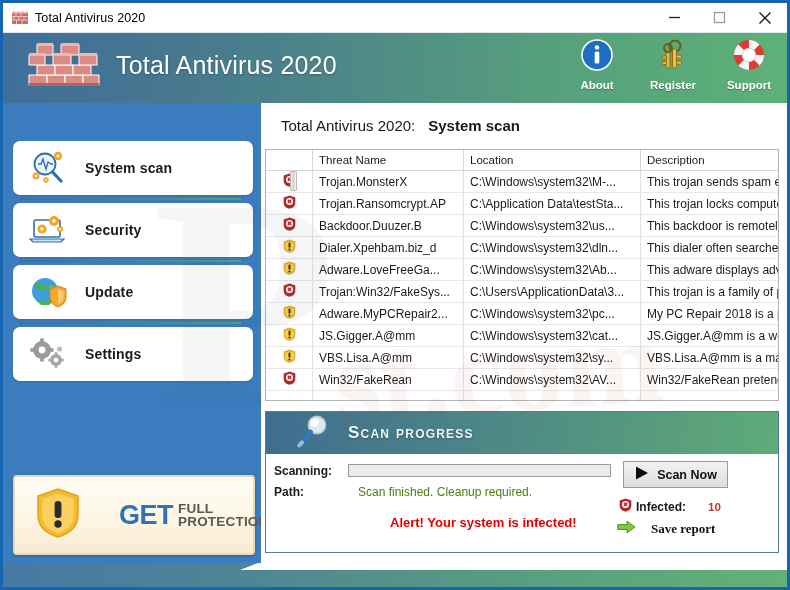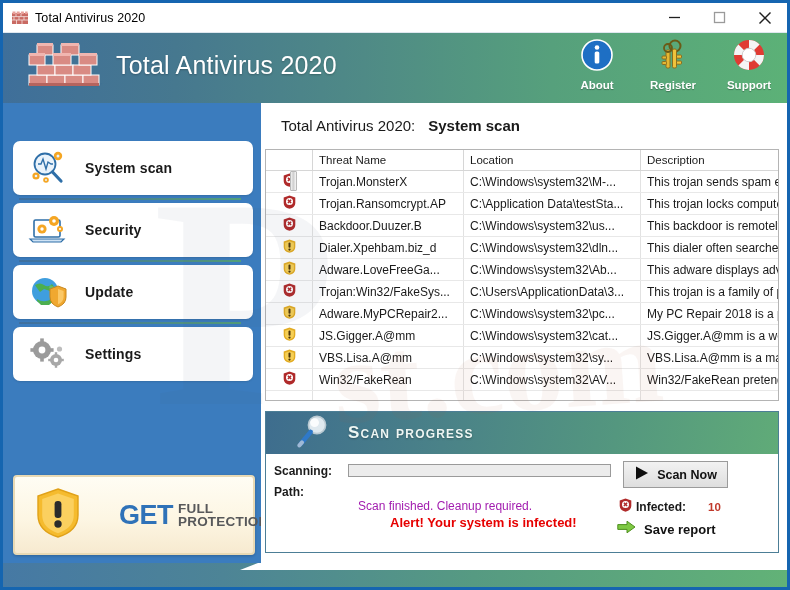--- a/index.html
+++ b/index.html
@@ -175,41 +175,42 @@
     position:absolute;left:8px;top:10px;font-size:12px;font-weight:bold;color:#1a1a1a;
   }
   .lbl-path{
     position:absolute;left:8px;top:31px;font-size:12px;font-weight:bold;color:#1a1a1a;
   }
   .bar{
     position:absolute;left:82px;top:10px;width:263px;height:13px;
     background:#ececec;border:1px solid #9a9a9a;box-sizing:border-box;
   }
   .path-val{
-    position:absolute;left:92px;top:31px;font-size:12px;color:#a21caf;margin-top:14px;
+    position:absolute;left:92px;top:31px;font-size:12px;color:#4d7c0f;
   }
   .alert{
     position:absolute;left:124px;top:61px;font-size:13px;font-weight:bold;color:#e60000;
   }
   .scanbtn{
     position:absolute;left:357px;top:7px;width:105px;height:27px;
     background:linear-gradient(180deg,#f2f2f2,#dedede);
     border:1px solid #9b9b9b;box-sizing:border-box;
     display:flex;align-items:center;justify-content:center;gap:7px;
     cursor:pointer;
   }
   .scanbtn-lbl{font-size:12.5px;font-weight:bold;color:#121212;}
   .inf-row{
     position:absolute;left:353px;top:44px;display:flex;align-items:center;gap:4px;
   }
   .inf-lbl{font-size:12px;font-weight:bold;color:#1a1a1a;}
   .inf-num{font-size:11.5px;font-weight:bold;color:#c0392b;margin-left:18px;}
   .save-row{
-    position:absolute;left:351px;top:66px;display:flex;align-items:center;gap:8px;
+    position:absolute;left:351px;top:66px;display:flex;align-items:center;gap:15px;
     cursor:pointer;
+    font-family:Liberation Serif, serif;
   }
   .save-lbl{font-size:13px;font-weight:bold;color:#121212;}
 
   
   .footband{
     position:absolute;left:0;top:560px;width:784px;height:24px;
     background:linear-gradient(90deg,#4679a4 0%,#4d8496 28%,#569a82 60%,#62b277 100%);
   }
   .foot-notch{
     position:absolute;left:258px;top:560px;width:526px;height:7px;

